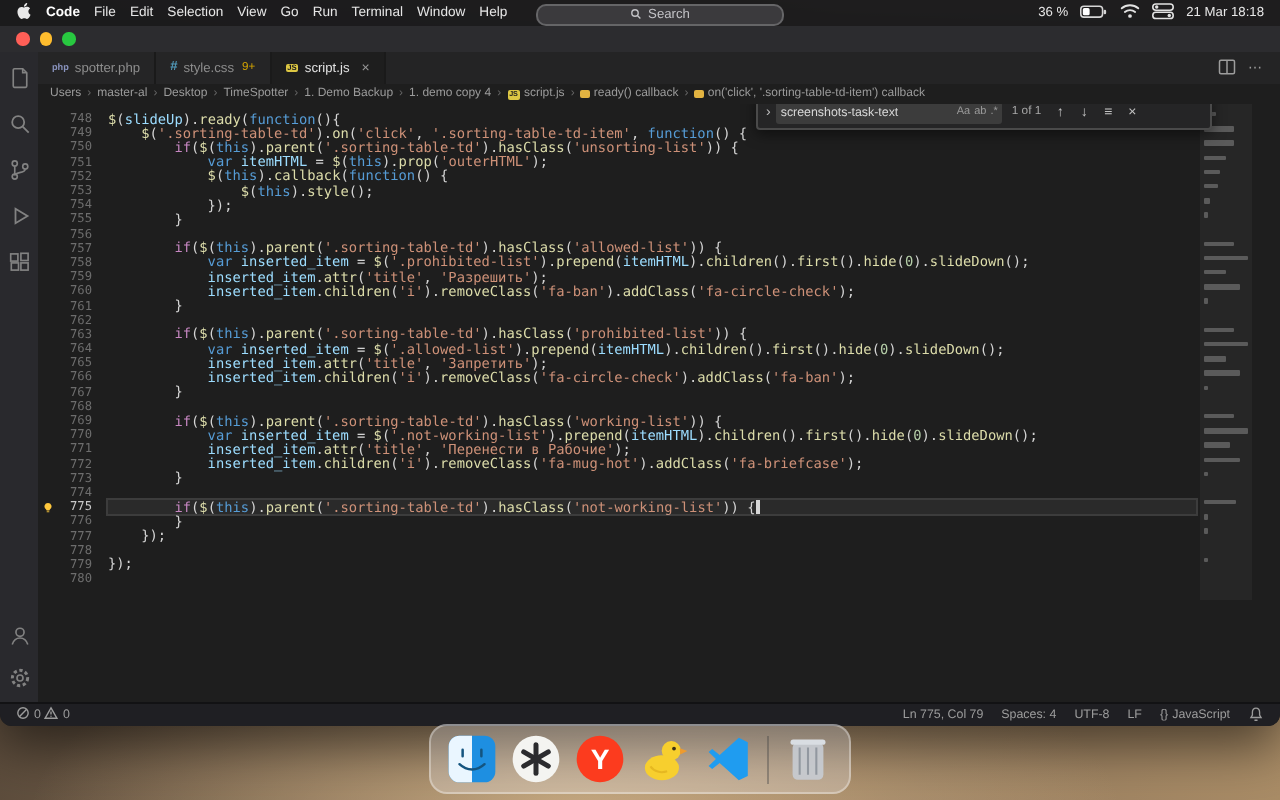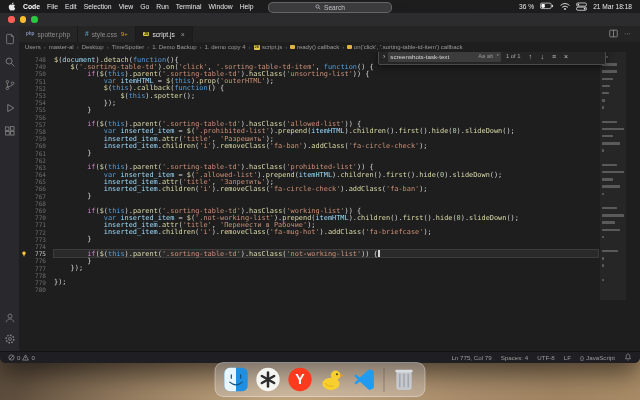--- a/index.html
+++ b/index.html
@@ -284,26 +284,26 @@
         </span>
         <span class="bc-sep">›</span>
         <span class="bc-item">
           <span class="bc-icon-sym"></span>
           <span>on('click', '.sorting-table-td-item') callback</span>
         </span>
       </div>
 
     <div class="editor">
       <div class="code">
-          <div class="code-row"><span class="gutter">748</span><span class="codetext"><span class="tk-f">$</span><span class="tk-p">(</span><span class="tk-v">document</span><span class="tk-p">).</span><span class="tk-f">detach</span><span class="tk-p">(</span><span class="tk-k">function</span><span class="tk-p">(){</span></span></div>
+          <div class="code-row"><span class="gutter">748</span><span class="codetext"><span class="tk-f">$</span><span class="tk-p">(</span><span class="tk-v">slideUp</span><span class="tk-p">).</span><span class="tk-f">ready</span><span class="tk-p">(</span><span class="tk-k">function</span><span class="tk-p">(){</span></span></div>
           <div class="code-row"><span class="gutter">749</span><span class="codetext"><span class="tk-p">    </span><span class="tk-f">$</span><span class="tk-p">(</span><span class="tk-s">'.sorting-table-td'</span><span class="tk-p">).</span><span class="tk-f">on</span><span class="tk-p">(</span><span class="tk-s">'click'</span><span class="tk-p">, </span><span class="tk-s">'.sorting-table-td-item'</span><span class="tk-p">, </span><span class="tk-k">function</span><span class="tk-p">() {</span></span></div>
           <div class="code-row"><span class="gutter">750</span><span class="codetext"><span class="tk-p">        </span><span class="tk-c">if</span><span class="tk-p">(</span><span class="tk-f">$</span><span class="tk-p">(</span><span class="tk-k">this</span><span class="tk-p">).</span><span class="tk-f">parent</span><span class="tk-p">(</span><span class="tk-s">'.sorting-table-td'</span><span class="tk-p">).</span><span class="tk-f">hasClass</span><span class="tk-p">(</span><span class="tk-s">'unsorting-list'</span><span class="tk-p">)) {</span></span></div>
           <div class="code-row"><span class="gutter">751</span><span class="codetext"><span class="tk-p">            </span><span class="tk-k">var</span><span class="tk-p"> </span><span class="tk-v">itemHTML</span><span class="tk-p"> = </span><span class="tk-f">$</span><span class="tk-p">(</span><span class="tk-k">this</span><span class="tk-p">).</span><span class="tk-f">prop</span><span class="tk-p">(</span><span class="tk-s">'outerHTML'</span><span class="tk-p">);</span></span></div>
           <div class="code-row"><span class="gutter">752</span><span class="codetext"><span class="tk-p">            </span><span class="tk-f">$</span><span class="tk-p">(</span><span class="tk-k">this</span><span class="tk-p">).</span><span class="tk-f">callback</span><span class="tk-p">(</span><span class="tk-k">function</span><span class="tk-p">() {</span></span></div>
-          <div class="code-row"><span class="gutter">753</span><span class="codetext"><span class="tk-p">                </span><span class="tk-f">$</span><span class="tk-p">(</span><span class="tk-k">this</span><span class="tk-p">).</span><span class="tk-f">spotter</span><span class="tk-p">();</span></span></div>
+          <div class="code-row"><span class="gutter">753</span><span class="codetext"><span class="tk-p">                </span><span class="tk-f">$</span><span class="tk-p">(</span><span class="tk-k">this</span><span class="tk-p">).</span><span class="tk-f">style</span><span class="tk-p">();</span></span></div>
           <div class="code-row"><span class="gutter">754</span><span class="codetext"><span class="tk-p">            });</span></span></div>
           <div class="code-row"><span class="gutter">755</span><span class="codetext"><span class="tk-p">        }</span></span></div>
           <div class="code-row"><span class="gutter">756</span><span class="codetext"></span></div>
           <div class="code-row"><span class="gutter">757</span><span class="codetext"><span class="tk-p">        </span><span class="tk-c">if</span><span class="tk-p">(</span><span class="tk-f">$</span><span class="tk-p">(</span><span class="tk-k">this</span><span class="tk-p">).</span><span class="tk-f">parent</span><span class="tk-p">(</span><span class="tk-s">'.sorting-table-td'</span><span class="tk-p">).</span><span class="tk-f">hasClass</span><span class="tk-p">(</span><span class="tk-s">'allowed-list'</span><span class="tk-p">)) {</span></span></div>
           <div class="code-row"><span class="gutter">758</span><span class="codetext"><span class="tk-p">            </span><span class="tk-k">var</span><span class="tk-p"> </span><span class="tk-v">inserted_item</span><span class="tk-p"> = </span><span class="tk-f">$</span><span class="tk-p">(</span><span class="tk-s">'.prohibited-list'</span><span class="tk-p">).</span><span class="tk-f">prepend</span><span class="tk-p">(</span><span class="tk-v">itemHTML</span><span class="tk-p">).</span><span class="tk-f">children</span><span class="tk-p">().</span><span class="tk-f">first</span><span class="tk-p">().</span><span class="tk-f">hide</span><span class="tk-p">(</span><span class="tk-n">0</span><span class="tk-p">).</span><span class="tk-f">slideDown</span><span class="tk-p">();</span></span></div>
           <div class="code-row"><span class="gutter">759</span><span class="codetext"><span class="tk-p">            </span><span class="tk-v">inserted_item</span><span class="tk-p">.</span><span class="tk-f">attr</span><span class="tk-p">(</span><span class="tk-s">'title'</span><span class="tk-p">, </span><span class="tk-s">'Разрешить'</span><span class="tk-p">);</span></span></div>
           <div class="code-row"><span class="gutter">760</span><span class="codetext"><span class="tk-p">            </span><span class="tk-v">inserted_item</span><span class="tk-p">.</span><span class="tk-f">children</span><span class="tk-p">(</span><span class="tk-s">'i'</span><span class="tk-p">).</span><span class="tk-f">removeClass</span><span class="tk-p">(</span><span class="tk-s">'fa-ban'</span><span class="tk-p">).</span><span class="tk-f">addClass</span><span class="tk-p">(</span><span class="tk-s">'fa-circle-check'</span><span class="tk-p">);</span></span></div>
           <div class="code-row"><span class="gutter">761</span><span class="codetext"><span class="tk-p">        }</span></span></div>
           <div class="code-row"><span class="gutter">762</span><span class="codetext"></span></div>
           <div class="code-row"><span class="gutter">763</span><span class="codetext"><span class="tk-p">        </span><span class="tk-c">if</span><span class="tk-p">(</span><span class="tk-f">$</span><span class="tk-p">(</span><span class="tk-k">this</span><span class="tk-p">).</span><span class="tk-f">parent</span><span class="tk-p">(</span><span class="tk-s">'.sorting-table-td'</span><span class="tk-p">).</span><span class="tk-f">hasClass</span><span class="tk-p">(</span><span class="tk-s">'prohibited-list'</span><span class="tk-p">)) {</span></span></div>

